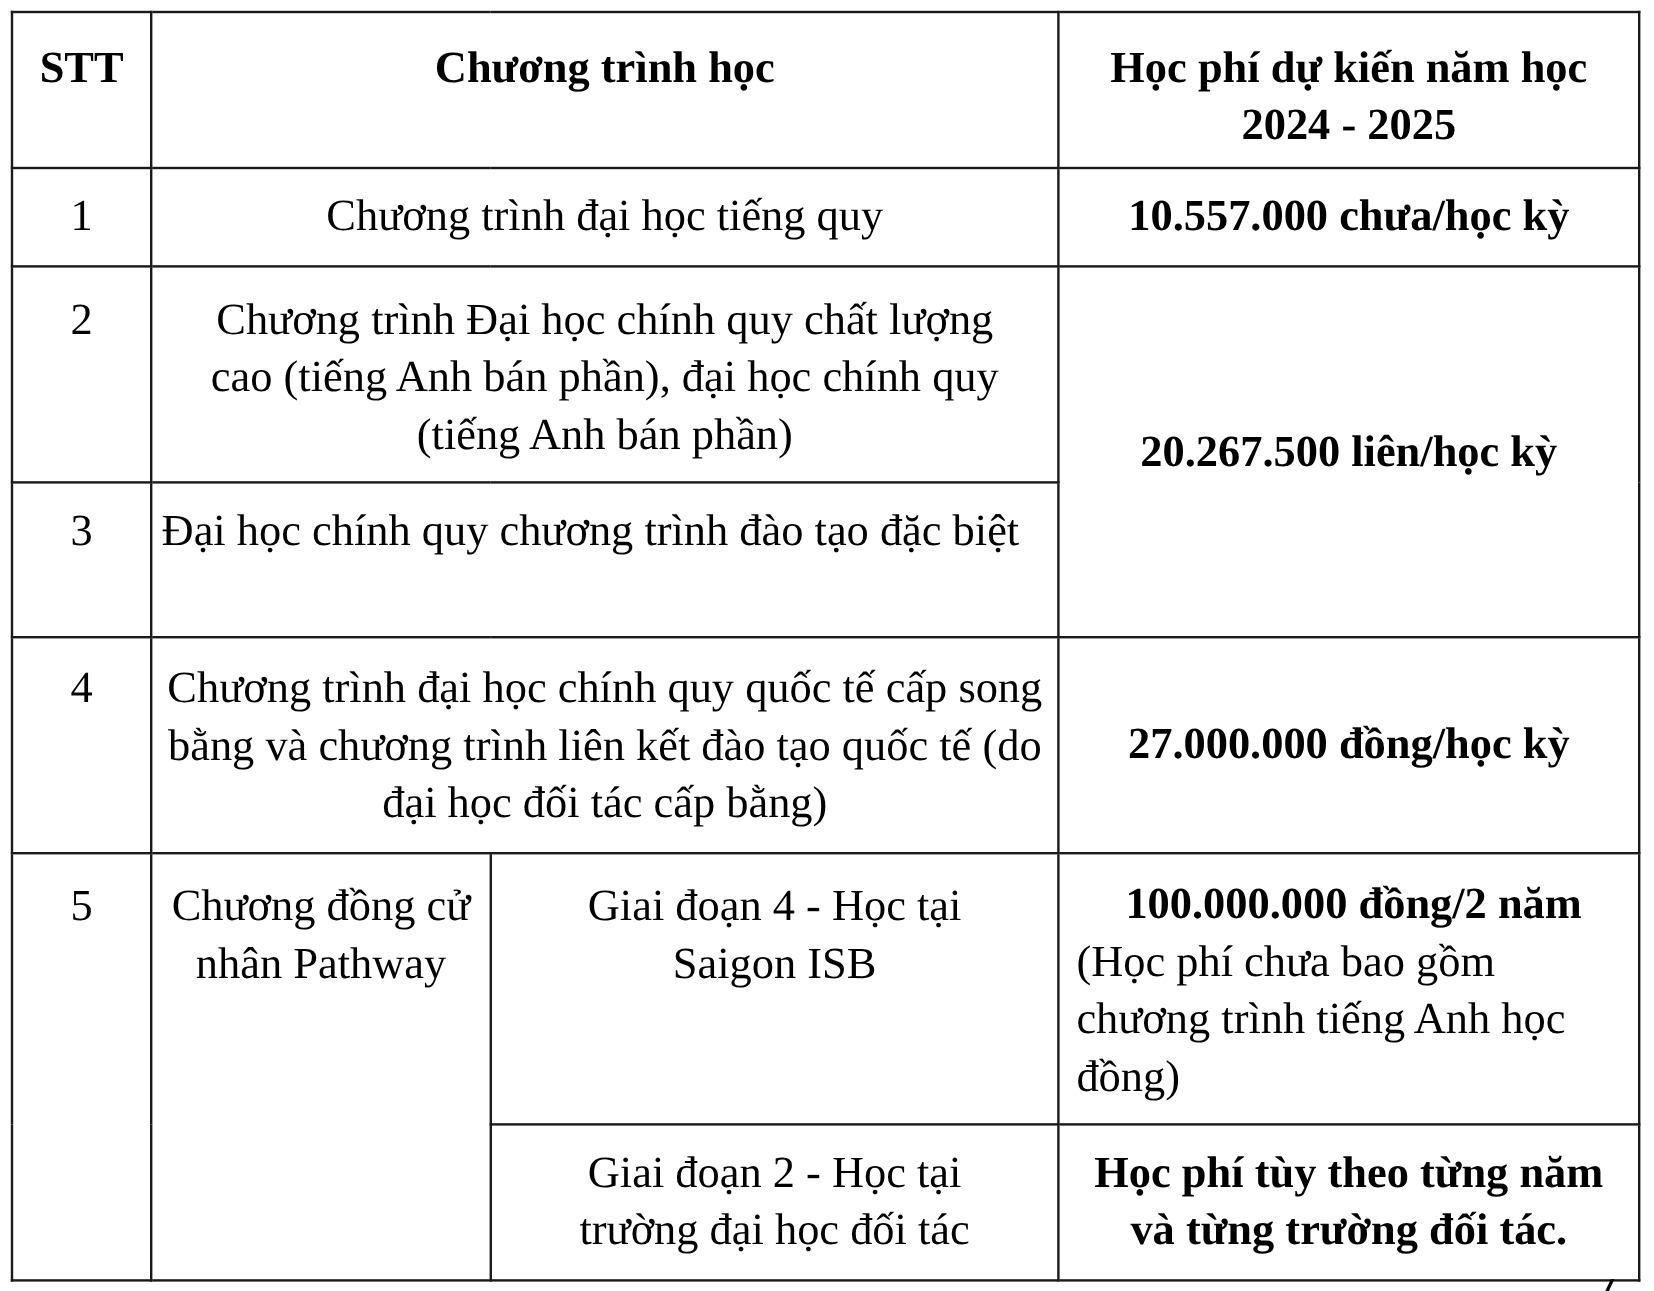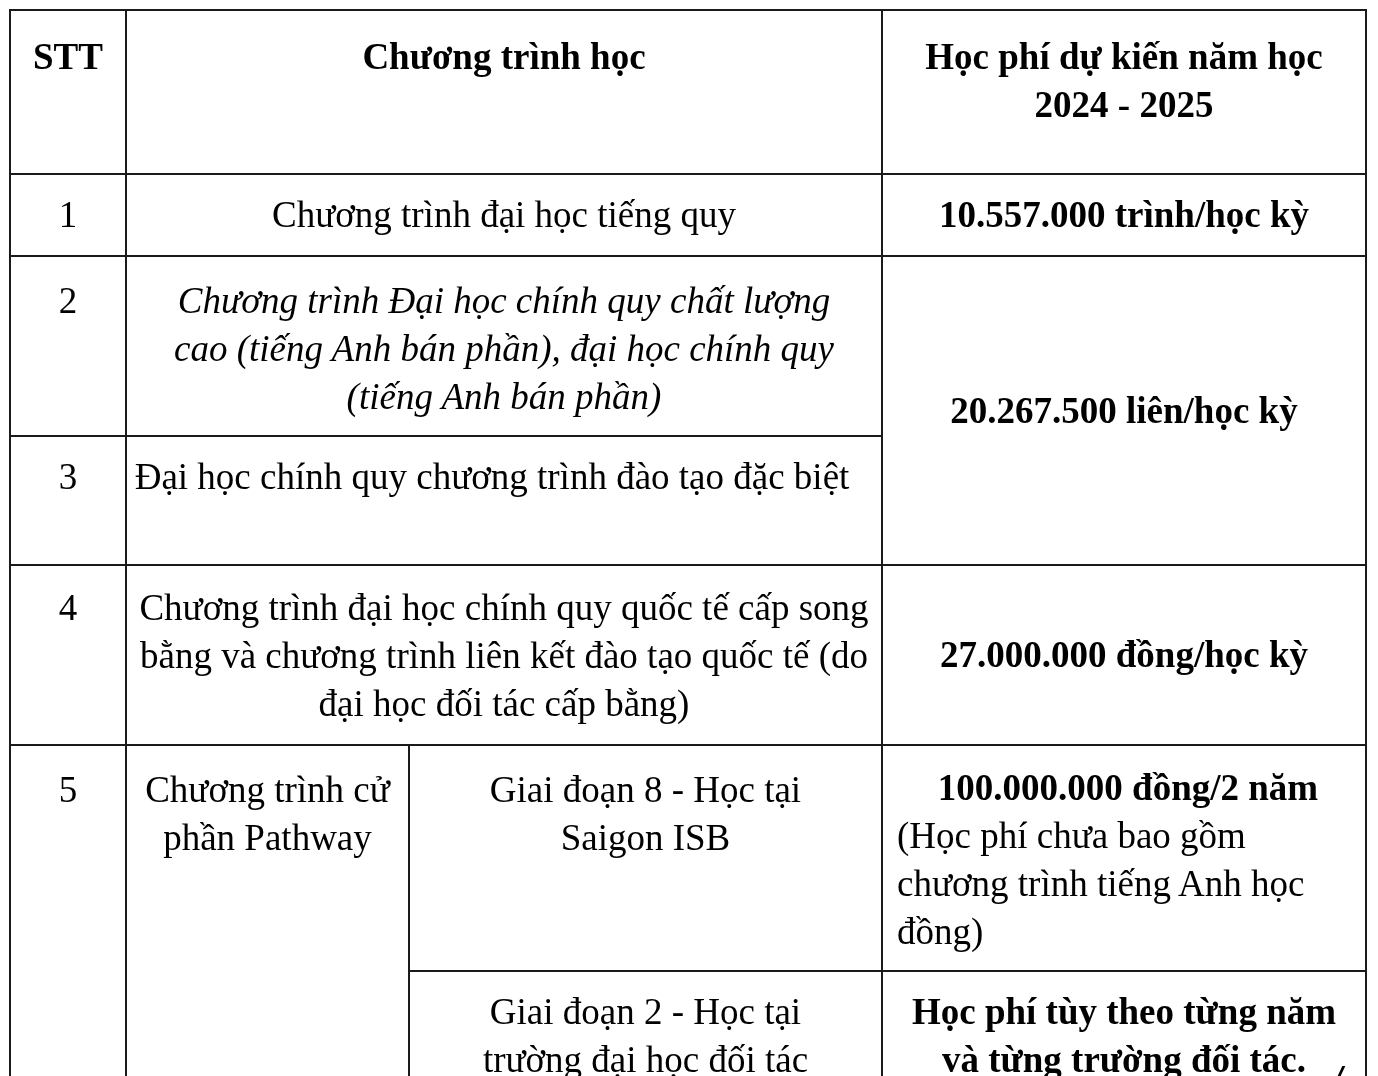--- a/index.html
+++ b/index.html
@@ -53,51 +53,51 @@
 <body>
 
 <table class="fee-table">
   <colgroup>
     <col style="width:116px">
     <col style="width:283px">
     <col style="width:473px">
     <col style="width:484px">
   </colgroup>
   <tbody>
-      <tr style="height:164px">
+      <tr style="height:130px">
     <td class="bold pad-top-head">STT</td>
     <td class="bold pad-top-head" colspan="2">Chương trình học</td>
     <td class="bold pad-top-head">
       <span>Học phí dự kiến năm học</span><br>
       <span>2024 - 2025</span>
     </td>
   </tr>
   <tr style="height:82px">
     <td class="vmid">1</td>
     <td class="vmid" colspan="2">Chương trình đại học tiếng quy</td>
-    <td class="vmid bold">10.557.000 trình/học kỳ</td>
+    <td class="vmid bold">10.557.000 chưa/học kỳ</td>
   </tr>
   <tr style="height:180px">
     <td class="pad-top-row">2</td>
-    <td class="pad-top-row" colspan="2" style="padding-left:30px;padding-right:30px;font-style:italic;">Chương trình Đại học chính quy chất lượng cao (tiếng Anh bán phần), đại học chính quy (tiếng Anh bán phần)</td>
+    <td class="pad-top-row" colspan="2" style="padding-left:30px;padding-right:30px;">Chương trình Đại học chính quy chất lượng cao (tiếng Anh bán phần), đại học chính quy (tiếng Anh bán phần)</td>
     <td class="vmid bold" rowspan="2">20.267.500 liên/học kỳ</td>
   </tr>
   <tr style="height:129px">
     <td class="pad-top-row" style="padding-top:16px !important;">3</td>
     <td class="pad-top-row" colspan="2" style="padding-top:16px !important;padding-right:30px;">Đại học chính quy chương trình đào tạo đặc biệt</td>
   </tr>
   <tr style="height:180px">
     <td class="pad-top-row" style="padding-top:18px !important;">4</td>
     <td class="pad-top-row" colspan="2" style="padding-top:18px !important;text-align:center;">Chương trình đại học chính quy quốc tế cấp song bằng và chương trình liên kết đào tạo quốc tế (do đại học đối tác cấp bằng)</td>
     <td class="vmid bold">27.000.000 đồng/học kỳ</td>
   </tr>
   <tr style="height:226px">
     <td class="pad-top-row" rowspan="2">5</td>
-    <td class="pad-top-row" rowspan="2">Chương trình cử phần Pathway</td>
-    <td class="pad-top-row" style="padding-left:50px;padding-right:50px;">Giai đoạn 8 - Học tại Saigon ISB</td>
+    <td class="pad-top-row" rowspan="2">Chương đồng cử nhân Pathway</td>
+    <td class="pad-top-row" style="padding-left:50px;padding-right:50px;">Giai đoạn 4 - Học tại Saigon ISB</td>
     <td class="pad-top-row left" style="padding-top:18px !important;padding-left:14px;">
       <span class="fee-amount">100.000.000 đồng/2 năm</span>
       <span class="fee-note">(Học phí chưa bao gồm chương trình tiếng Anh học đồng)</span>
     </td>
   </tr>
   <tr style="height:130px">
     <td class="pad-top-row" style="padding-top:16px !important;padding-left:40px;padding-right:40px;">Giai đoạn 2 - Học tại trường đại học đối tác</td>
     <td class="pad-top-row" style="padding-top:16px !important;font-weight:bold;">Học phí tùy theo từng năm và từng trường đối tác.</td>
   </tr>
 </tbody>

